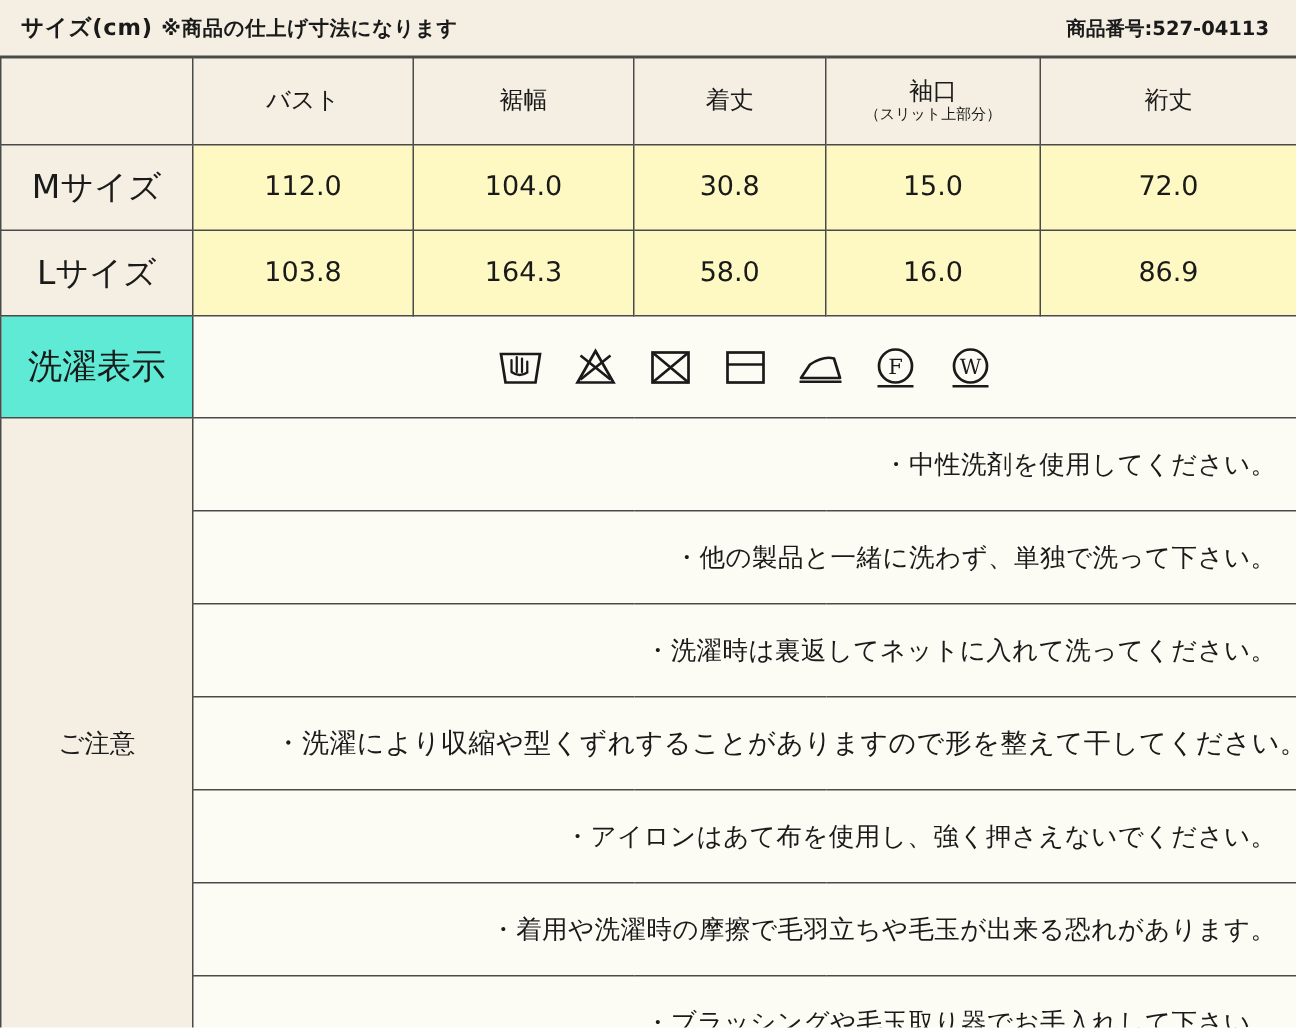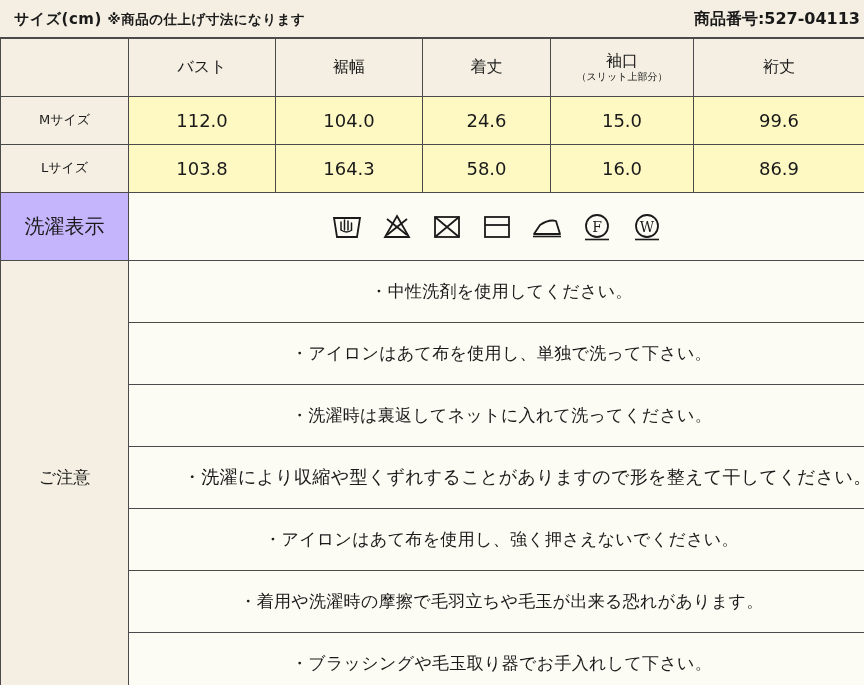--- a/index.html
+++ b/index.html
@@ -38,24 +38,24 @@
     font-weight: bold;
     letter-spacing: 0.5px;
     white-space: nowrap;
   }
   .header-left .note {
     font-size: 13.5px;
     font-weight: bold;
   }
   .header-right {
     position: absolute;
-    right: 4px;
+    right: 18px;
     top: 50%;
     transform: translateY(-50%);
-    font-size: 16px;
+    font-size: 13px;
     font-weight: bold;
     white-space: nowrap;
   }
   
   table.size-table {
     width: 864px;
     border-collapse: collapse;
     table-layout: fixed;
   }
   table.size-table td, table.size-table th {
@@ -79,33 +79,33 @@
     font-size: 16px;
     line-height: 1.15;
   }
   .thead-cell .sub {
     display: block;
     font-size: 10px;
     margin-top: 1px;
   }
   .rowlabel {
     background: #f4efe2;
-    font-size: 13px;
+    font-size: 22px;
     font-weight: bold;
     height: 42px;
   }
   .datacell {
     background: #fef9c3;
     font-size: 18px;
     height: 42px;
   }
   
   .wash-label {
-    background: #c4b5fd;
-    font-size: 20px;
+    background: #5eead4;
+    font-size: 23px;
     font-weight: bold;
     height: 68px;
     font-family: Liberation Serif, serif;
   }
   .wash-cell {
     background: #fdfcf4;
     height: 68px;
   }
   .wash-icons {
     display: flex;
@@ -126,20 +126,21 @@
   .caution-cell {
     background: #fdfcf4;
     height: 62px;
     text-align: left;
   }
   .caution-text {
     padding-left: 10px;
     font-size: 17px;
     letter-spacing: 0.3px;
     white-space: nowrap;
+    text-align: right;
   }
   .caution-cell.narrow .caution-text { font-size: 18px; margin-left: 31px; }
 </style>
 </head>
 <body>
 
 <div class="sheet">
 
   <div class="header-row">
     <div class="header-left">
@@ -177,23 +178,23 @@
       </td>
       <td class="thead-cell">
         <span>裄丈</span>
       </td>
     </tr>
 
     <tr>
       <td class="rowlabel">Mサイズ</td>
       <td class="datacell">112.0</td>
       <td class="datacell">104.0</td>
-      <td class="datacell">24.6</td>
+      <td class="datacell">30.8</td>
       <td class="datacell">15.0</td>
-      <td class="datacell">99.6</td>
+      <td class="datacell">72.0</td>
     </tr>
 
     <tr>
       <td class="rowlabel">Lサイズ</td>
       <td class="datacell">103.8</td>
       <td class="datacell">164.3</td>
       <td class="datacell">58.0</td>
       <td class="datacell">16.0</td>
       <td class="datacell">86.9</td>
     </tr>
@@ -253,21 +254,21 @@
     </tr>
 
     <tr>
       <td class="caution-label" rowspan="7">ご注意</td>
       <td class="caution-cell" colspan="5">
         <div class="caution-text">・中性洗剤を使用してください。</div>
       </td>
     </tr>
     <tr>
       <td class="caution-cell" colspan="5">
-        <div class="caution-text">・アイロンはあて布を使用し、単独で洗って下さい。</div>
+        <div class="caution-text">・他の製品と一緒に洗わず、単独で洗って下さい。</div>
       </td>
     </tr>
     <tr>
       <td class="caution-cell" colspan="5">
         <div class="caution-text">・洗濯時は裏返してネットに入れて洗ってください。</div>
       </td>
     </tr>
     <tr>
       <td class="caution-cell narrow" colspan="5">
         <div class="caution-text">・洗濯により収縮や型くずれすることがありますので形を整えて干してください。</div>

